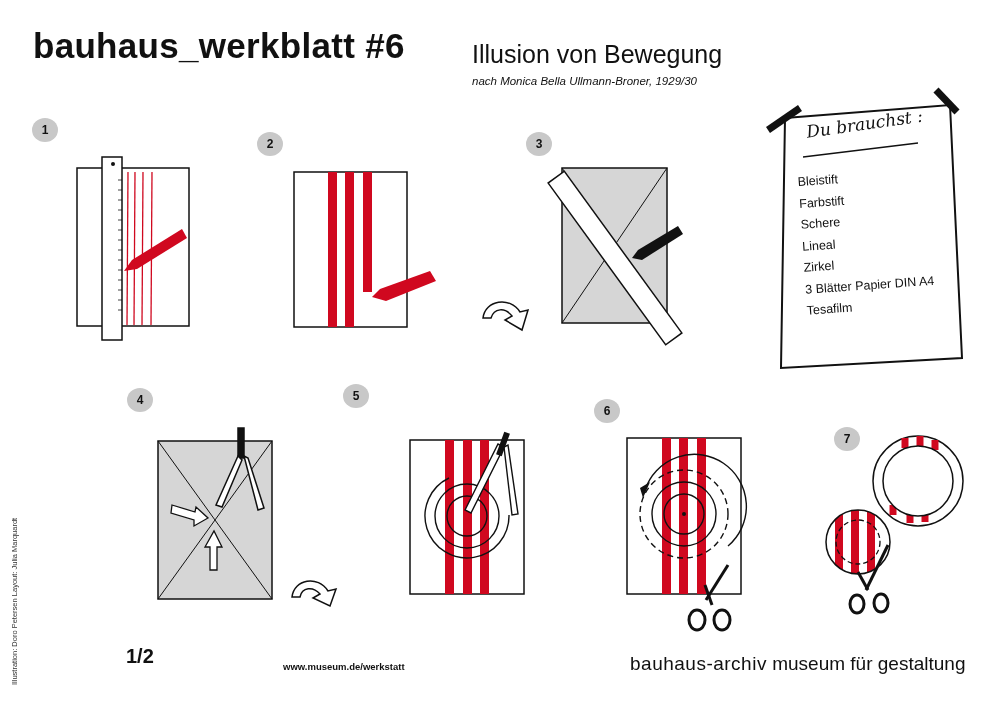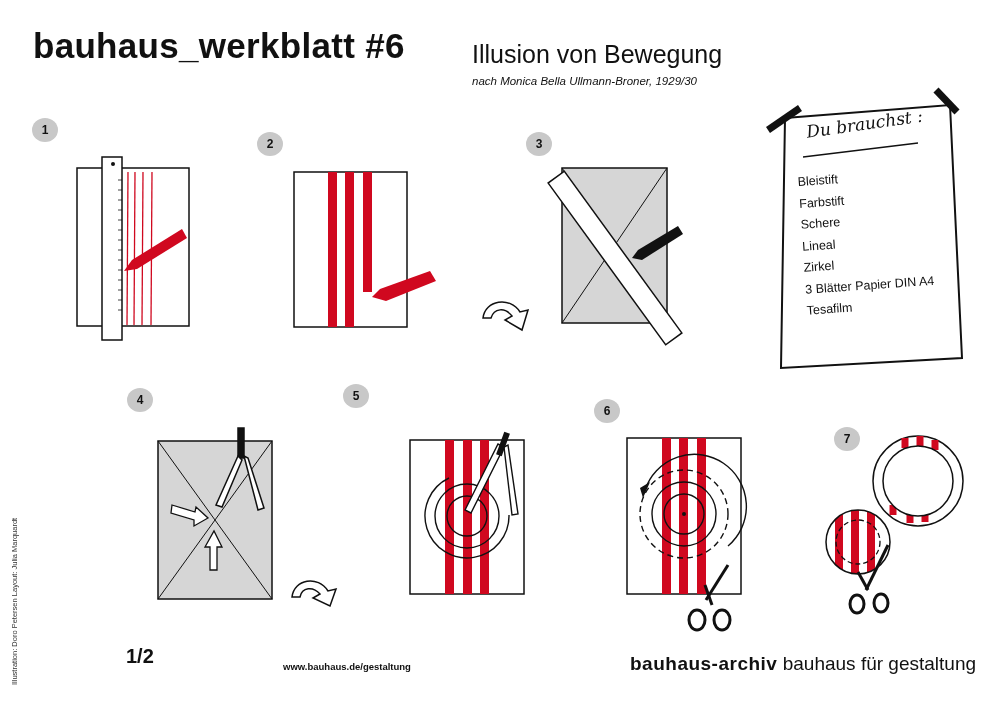--- a/index.html
+++ b/index.html
@@ -11,21 +11,21 @@
   .subline { left:472px; top:75px; font-size:11.5px;font-style:italic; }
   .badge { width:26px; height:24px; border-radius:50%; background:#c8c8c8;
            font-size:12px; font-weight:700; display:flex; align-items:center; justify-content:center; }
   svg { position:absolute; overflow:visible; }
   .list { left:797px; top:172px; font-size:12.5px; line-height:21.5px; transform:rotate(-4deg); transform-origin:left top; }
   .list div { white-space:nowrap; }
   .list-head { left:805px; top:122px; font-family:"DejaVu Serif", serif; font-style:italic; font-size:17px; transform:rotate(-8deg); transform-origin:left top; }
   .pagenum { left:110px; top:645px; font-size:20px; font-weight:700;margin-left:16px; }
   .url { left:283px; top:661px; font-size:9.5px; font-weight:700; }
   .brand { left:630px; top:653px; font-size:19px; }
-  .brand b { font-weight:700; letter-spacing:0.5px; }
+  .brand b { font-weight:400; letter-spacing:0.5px; }
   .credit { left:10px; top:685px; font-size:7.5px; color:#333; transform:rotate(-90deg); transform-origin:left top; white-space:nowrap; }
 </style>
 </head>
 <body>
 
 <div class="abs title">bauhaus_werkblatt #6</div>
 <div class="abs subtitle">Illusion von Bewegung</div>
 <div class="abs subline">nach Monica Bella Ullmann-Broner, 1929/30</div>
 
 <div class="abs badge" style="left:32px;top:118px">1</div>
@@ -171,15 +171,15 @@
   <div>Bleistift</div>
   <div>Farbstift</div>
   <div>Schere</div>
   <div>Lineal</div>
   <div>Zirkel</div>
   <div>3 Blätter Papier DIN A4</div>
   <div>Tesafilm</div>
 </div>
 
 <div class="abs pagenum">1/2</div>
-<div class="abs url">www.bauhaus.de/gestaltung</div>
-<div class="abs brand"><b>bauhaus-archiv</b><span> bauhaus für gestaltung</span></div>
+<div class="abs url">www.museum.de/werkstatt</div>
+<div class="abs brand"><b>bauhaus-archiv</b><span> museum für gestaltung</span></div>
 <div class="abs credit">Illustration: Doro Petersen   Layout: Julia Marquardt</div>
 
 </body></html>

